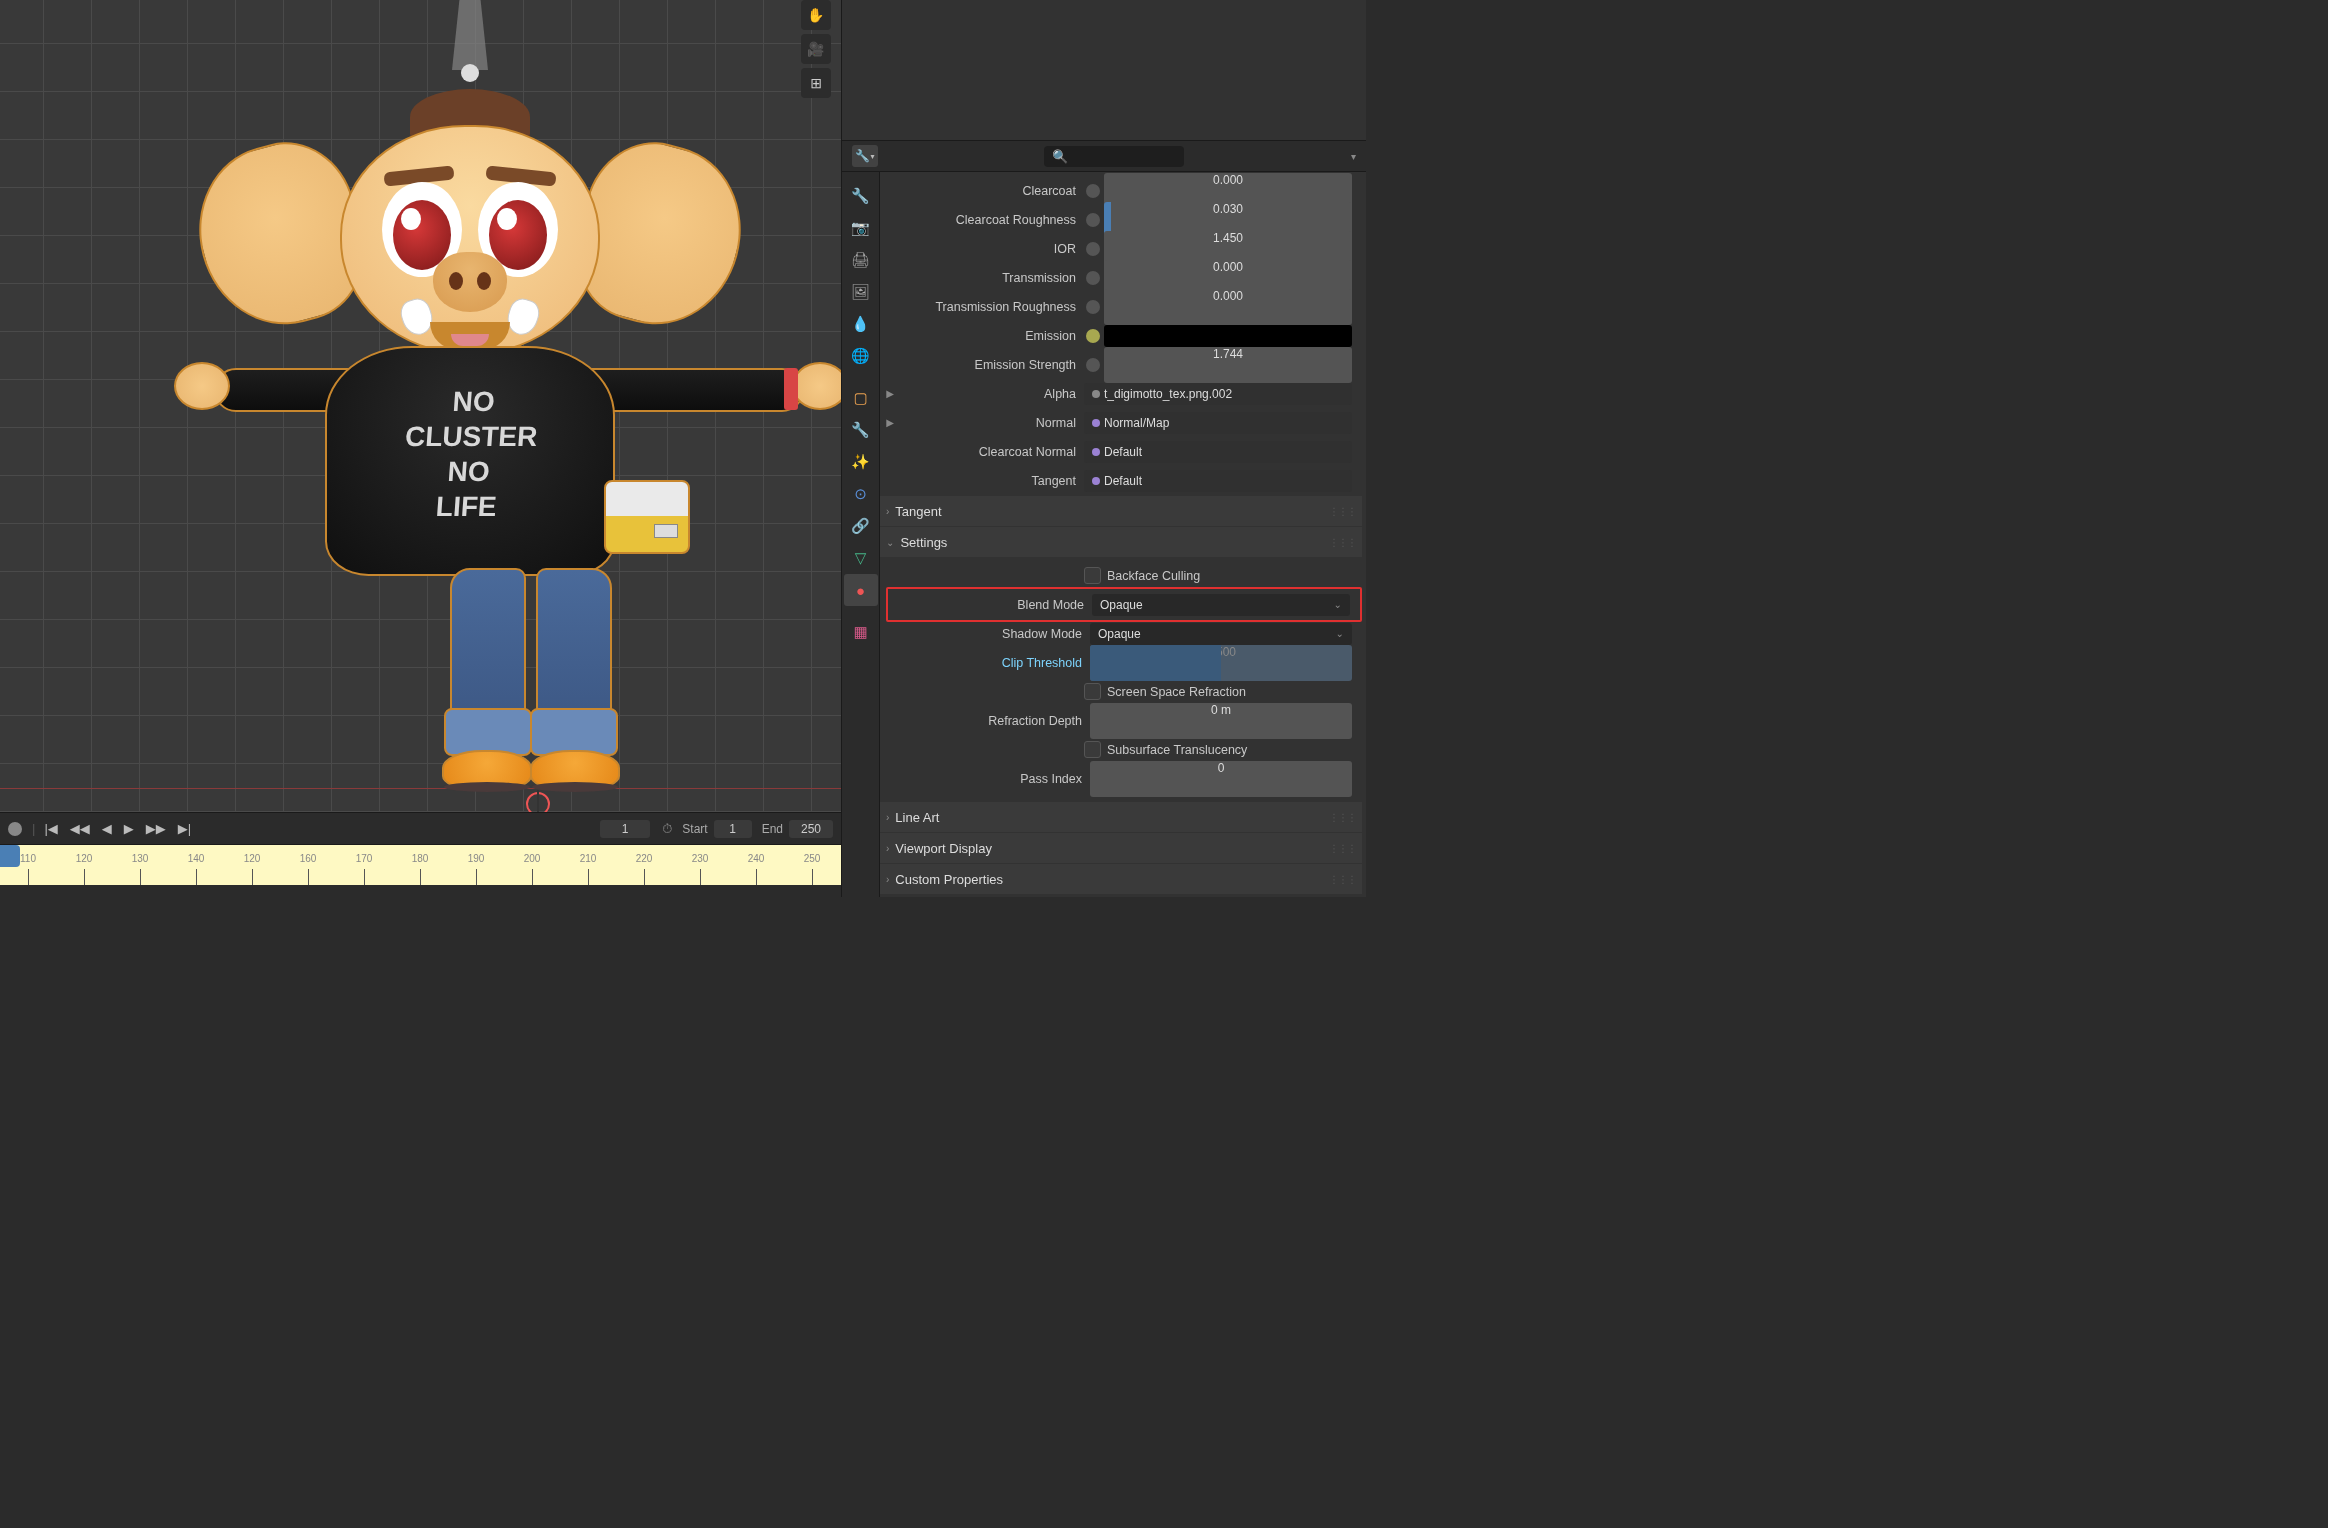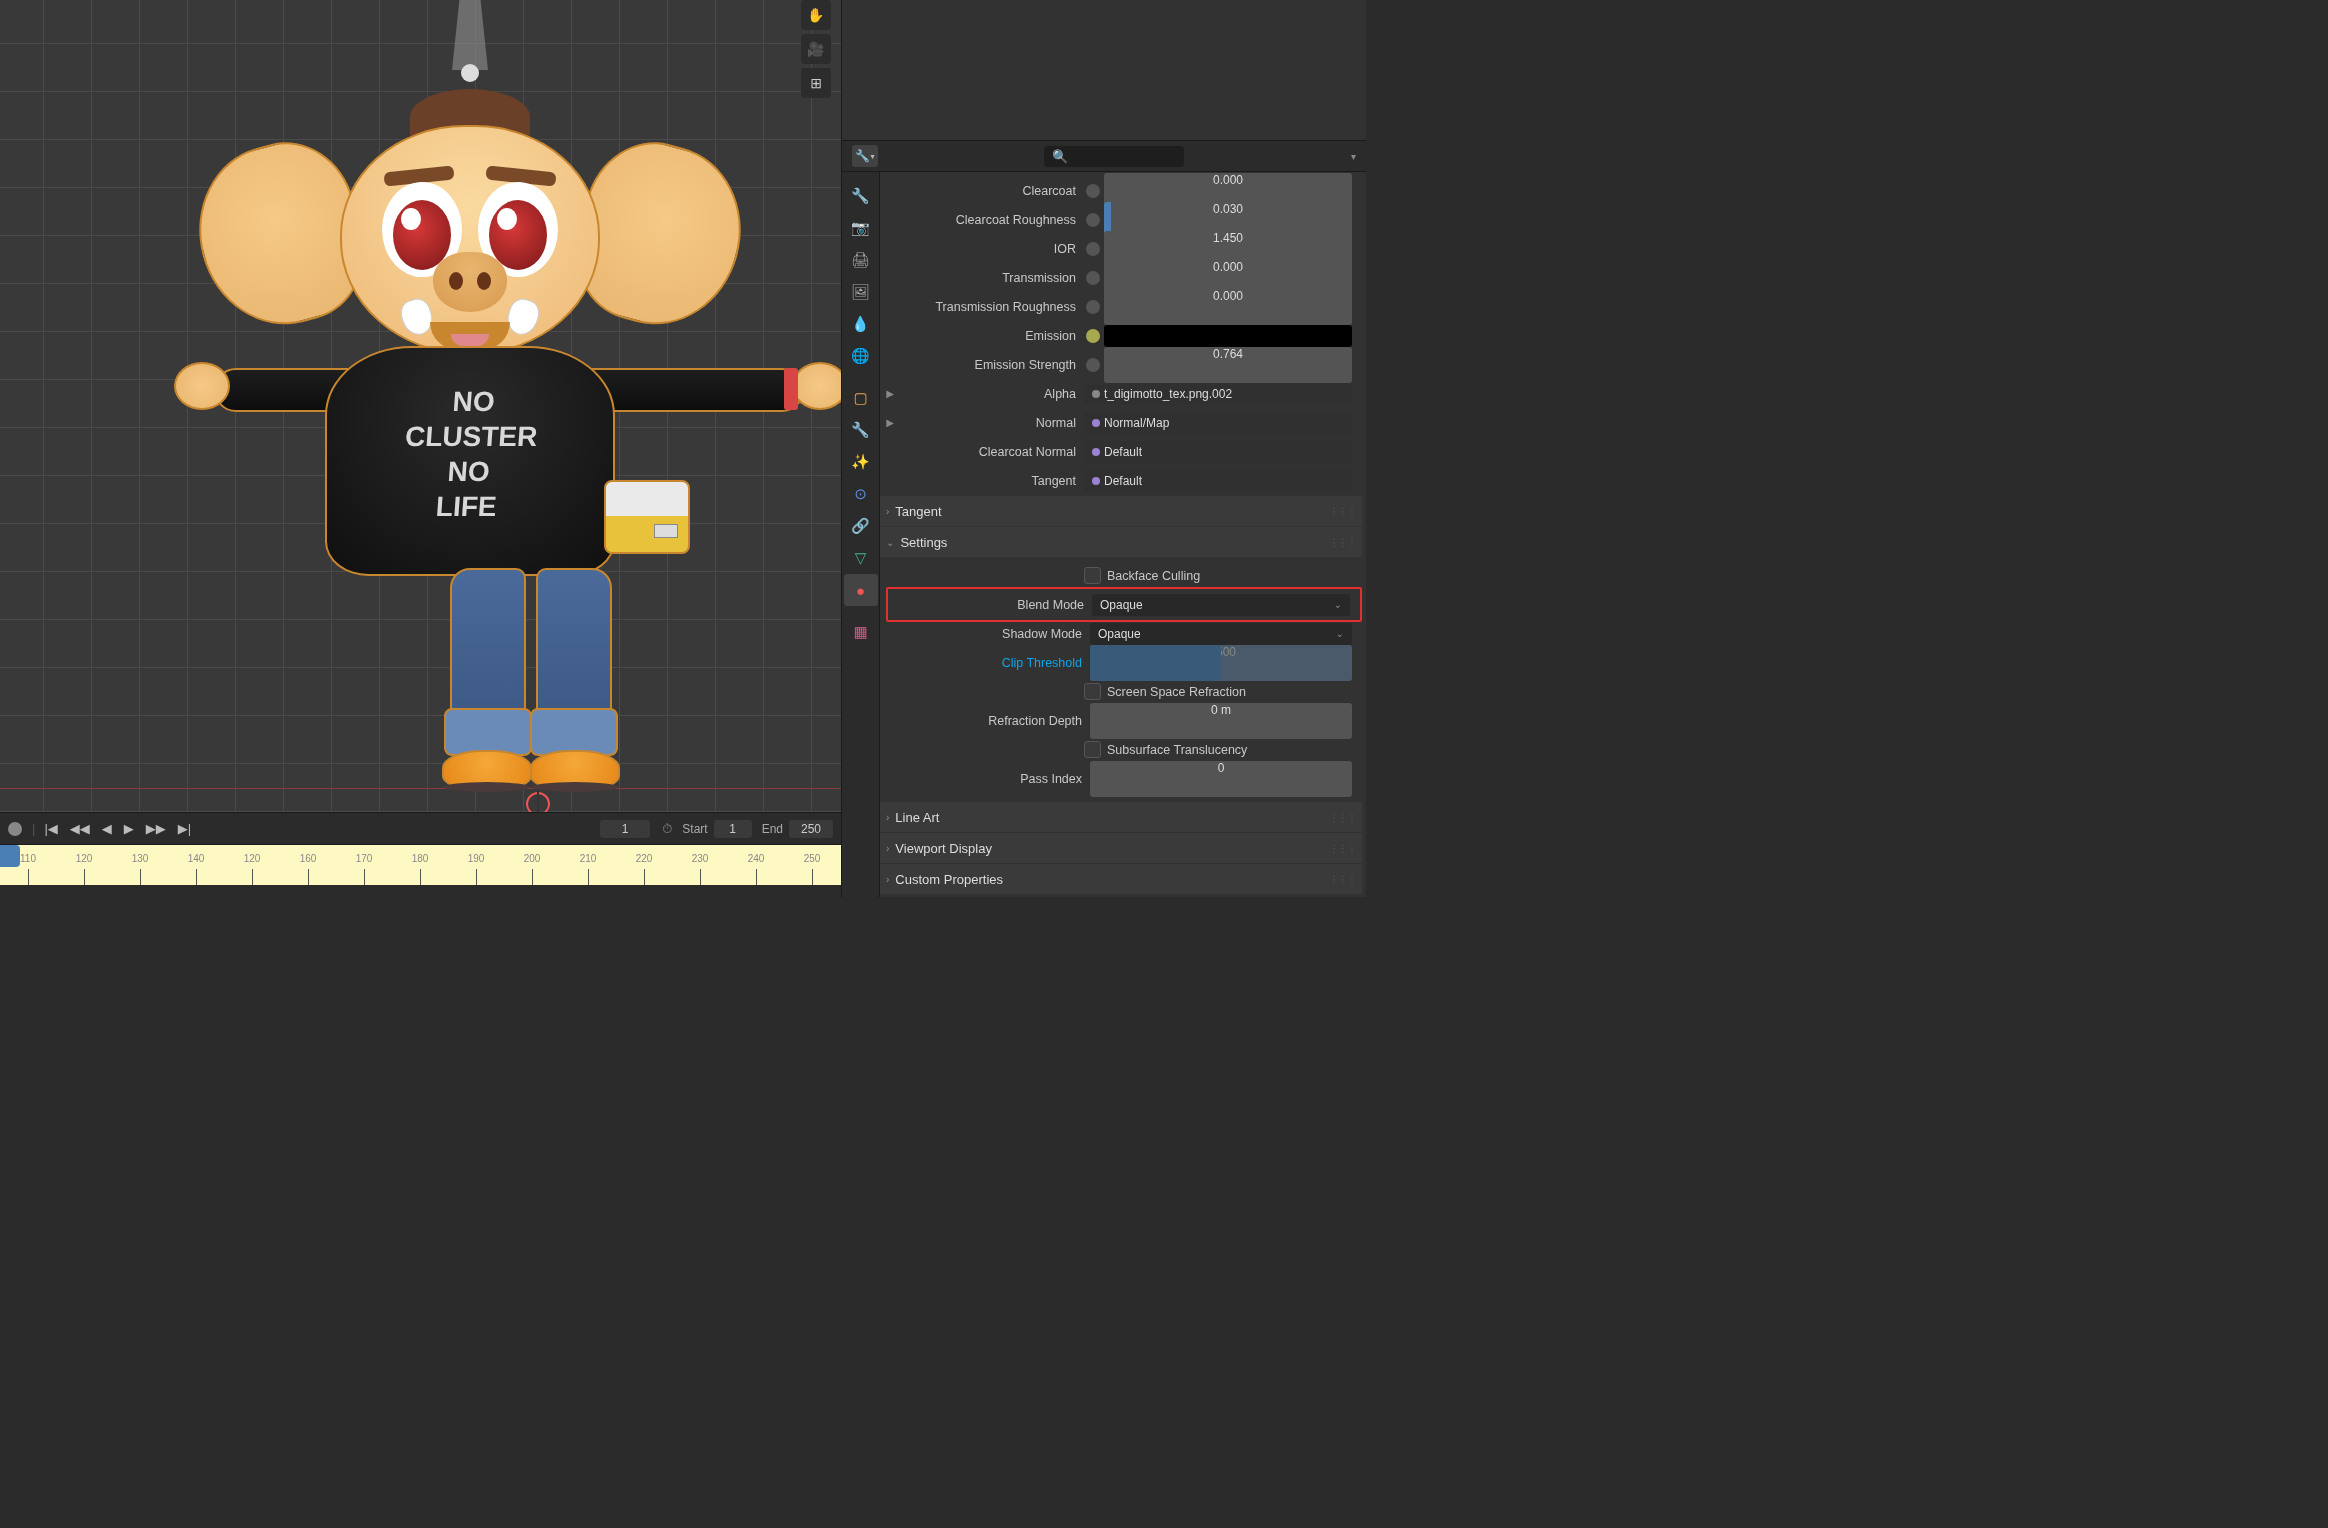--- a/index.html
+++ b/index.html
@@ -34,21 +34,21 @@
 .props-body { position:absolute; left:841px; top:172px; right:0; bottom:0; background:#323232; border-left:1px solid #1a1a1a; display:flex; }
 .tab-col { width:38px; background:#2b2b2b; border-right:1px solid #1a1a1a; display:flex; flex-direction:column; align-items:center; padding-top:8px; gap:0; }
 .tab-icon { width:34px; height:32px; display:flex; align-items:center; justify-content:center; font-size:15px; color:#aaa; cursor:pointer; border-radius:3px; }
 .tab-icon.active { background:#444; }
 .tab-icon.mat { color:#e55; }
 .props-content { flex:1; overflow-y:auto; padding:4px 4px 4px 0; }
 
 .prop-row { display:flex; align-items:center; height:29px; gap:2px; }
 .prop-arrow { width:20px; text-align:center; color:#888; font-size:10px; }
 .prop-label { flex:0 0 180px; text-align:right; padding-right:6px; font-size:12.5px; color:#c8c8c8; }
-.prop-label.disabled { color:#0ea5e9; }
+.prop-label.disabled { color:#7dd3fc; }
 .prop-dot { width:14px; height:14px; border-radius:50%; background:#555; margin:0 2px; flex-shrink:0; }
 .prop-dot.yellow { background:#a8a850; }
 .prop-slider { flex:1; height:36px; background:#545454; border-radius:3px; margin-right:10px; position:relative; display:flex; align-items:flex-start; justify-content:center; font-size:12px; color:#ddd; }
 .prop-slider.disabled { background:#4a5a6a; color:#888; }
 .prop-slider .fill { position:absolute; left:0; top:0; bottom:0; background:#4a7fb5; border-radius:3px 0 0 3px; }
 .prop-color { flex:1; height:22px; background:#000; border-radius:3px; margin-right:10px; }
 .prop-link { flex:1; height:22px; background:#303030; border-radius:3px; margin-right:10px; padding:0 8px; display:flex; align-items:center; font-size:12px; color:#ddd; gap:4px; }
 .prop-link .ldot { width:8px; height:8px; border-radius:50%; }
 .prop-select { flex:1; height:22px; background:#282828; border-radius:3px; margin-right:10px; padding:0 8px; display:flex; align-items:center; justify-content:space-between; font-size:12px; color:#ddd; }
 .prop-check { width:17px; height:17px; background:#3a3a3a; border-radius:3px; margin-right:6px; border:1px solid #555; }
@@ -307,21 +307,21 @@
       <div class="prop-arrow"></div>
       <div class="prop-label">Emission</div>
       <div class="prop-dot yellow"></div>
       <div class="prop-color"></div>
     </div>
     <div class="prop-row">
       <div class="prop-arrow"></div>
       <div class="prop-label">Emission Strength</div>
       <div class="prop-dot"></div>
       <div class="prop-slider">
-          <span>0.764</span>
+          <span>1.744</span>
         </div>
     </div>
     <div class="prop-row">
       <div class="prop-arrow">▶</div>
       <div class="prop-label">Alpha</div>
       <div class="prop-link">
           <span class="ldot" style="background:#888"></span>
           <span>t_digimotto_tex.png.002</span>
         </div>
     </div>

